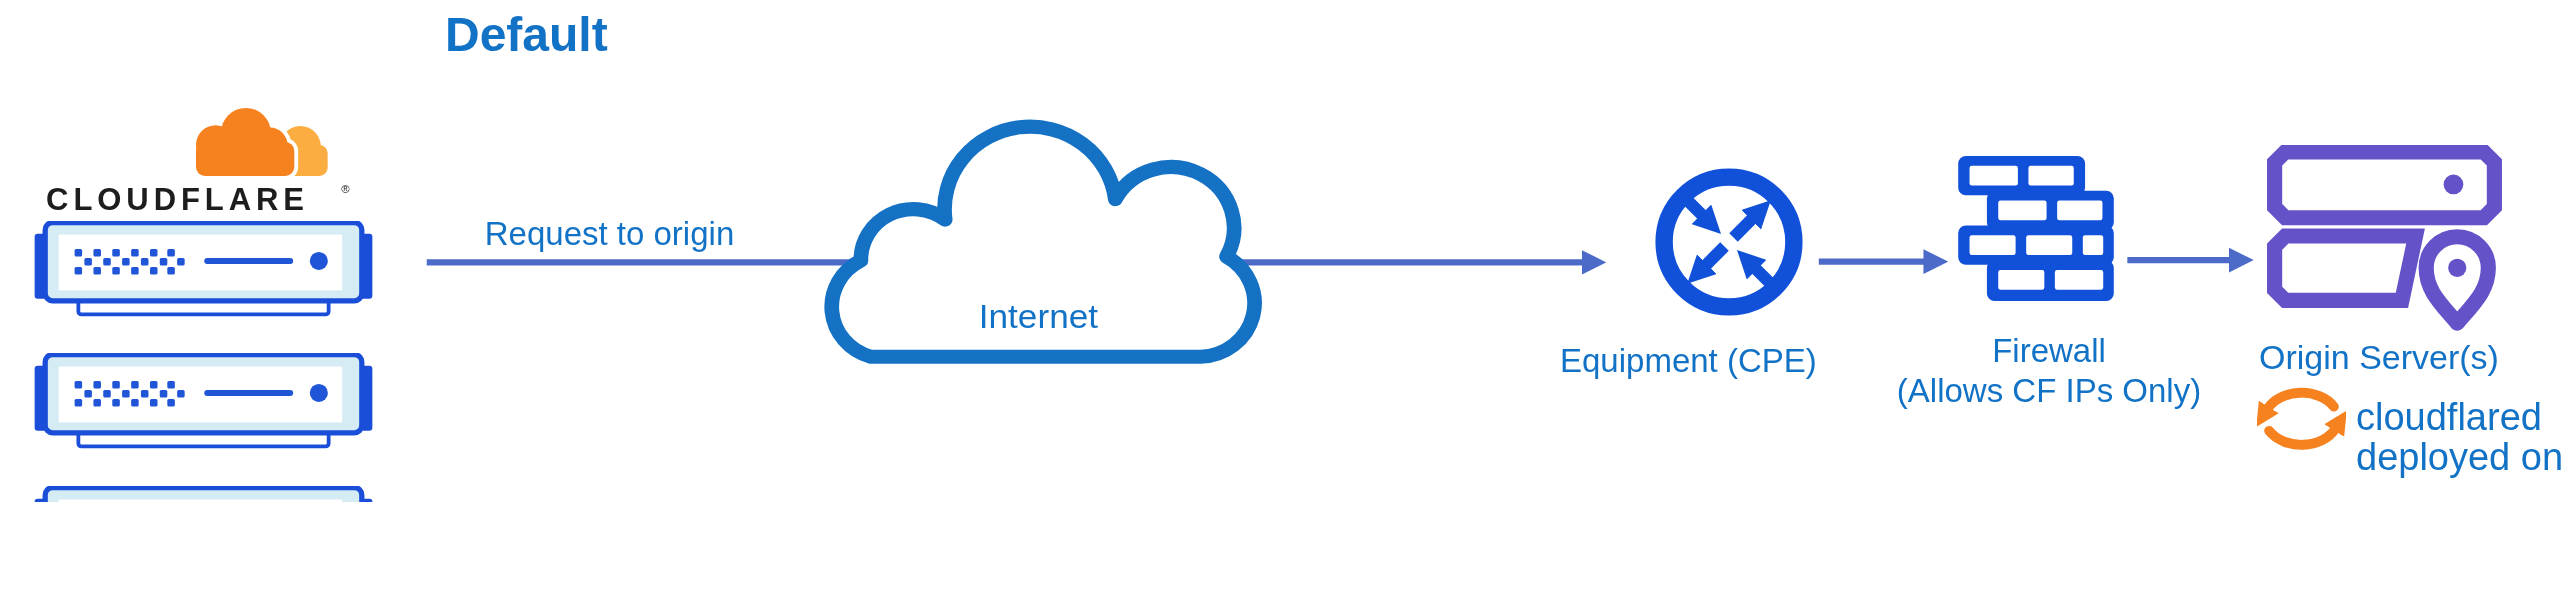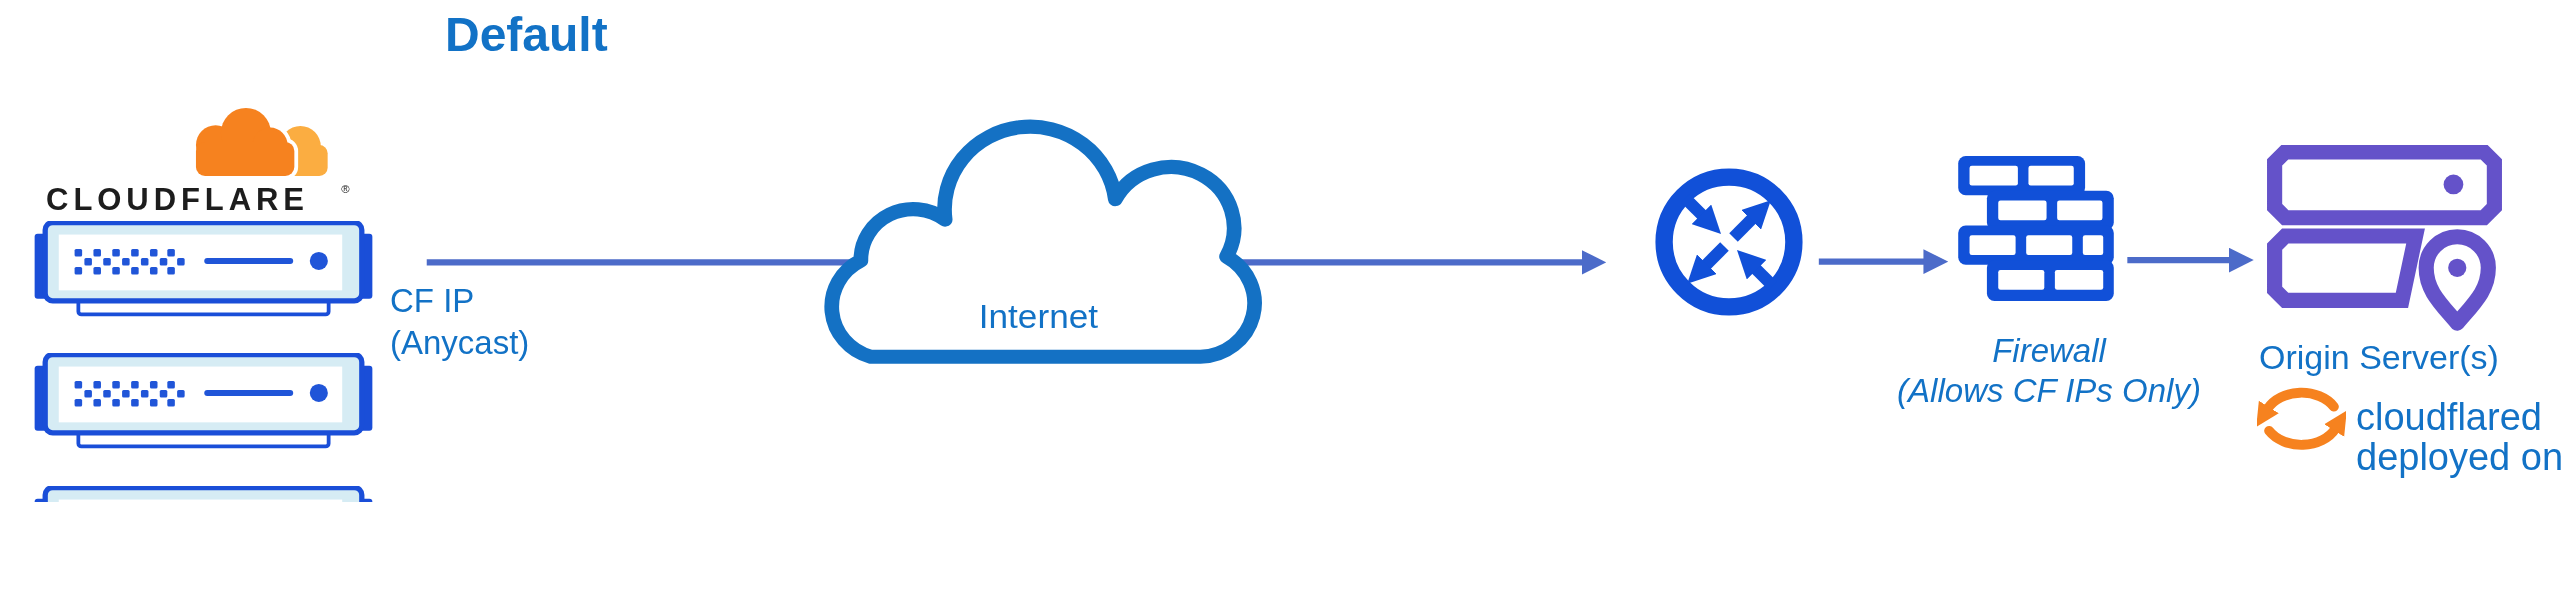--- a/index.html
+++ b/index.html
@@ -6,21 +6,21 @@
   #canvas{
     position:relative;width:2576px;height:502px;background:var(--background,#fff);
     font-family:"Liberation Sans","DejaVu Sans",sans-serif;overflow:hidden;
   }
   .abs{position:absolute;}
   .label{color:var(--label_blue);font-size:33px;line-height:42px;font-weight:500;}
   #title{left:445px;top:6px;font-size:48px;line-height:58px;font-weight:600;color:var(--label_blue);}
   #request-label{left:428px;top:213px;width:363px;text-align:center;}
   #cfip-label{left:390px;top:280px;}
   #cpe-label{left:1560px;top:340px;}
-  #firewall-label{left:1873px;top:331px;width:352px;text-align:center;line-height:40px;font-style:italic;}
+  #firewall-label{left:1873px;top:331px;width:352px;text-align:center;line-height:40px;}
   #origin-label{left:2259px;top:336px;width:257px;font-size:34px;}
   #cloudflared-note{left:2356px;top:397px;font-size:38px;line-height:40px;}
   .z1{z-index:1}.z2{z-index:2}.z3{z-index:3}
   svg{display:block;}
 </style>
 </head>
 <body>
 
 <div id="canvas">
 
@@ -101,40 +101,38 @@
   <svg class="abs z3" style="left:34px;top:221px" width="339" height="98" viewBox="0 0 448 130">
       <use href="#edge-server-glyph"></use>
     </svg>
   <svg class="abs z3" style="left:34px;top:353px" width="339" height="98" viewBox="0 0 448 130">
       <use href="#edge-server-glyph"></use>
     </svg>
   <svg class="abs z3" style="left:34px;top:486px" width="339" height="98" viewBox="0 0 448 130">
       <use href="#edge-server-glyph"></use>
     </svg>
 
-  <div id="cfip-label" class="abs z3 label">
-    <div>CF IP</div>
-    <div>(Anycast)</div>
-  </div>
+  <div id="request-label" class="abs z3 label">Request to origin</div>
 
   <svg class="abs z2" style="left:793px;top:95px" width="499" height="272" viewBox="0 0 610 345" preserveAspectRatio="none">
     <path d="M95 332 A66 66 0 0 1 83 210 A64 64 0 0 1 186 158 A102 102 0 1 1 394 132 A77 77 0 0 1 530 205 A68 68 0 0 1 498 332 Z" fill="#fff" stroke="var(--cloud_blue)" stroke-width="18" stroke-linejoin="round"></path>
     <text x="300" y="296" font-size="43" text-anchor="middle" fill="var(--label_blue)">Internet</text>
   </svg>
 
   <svg class="abs z3" style="left:1646px;top:159px" width="166" height="166" viewBox="0 0 220 220">
     <circle cx="110" cy="110" r="86" fill="#fff" stroke="var(--icon_blue)" stroke-width="23"></circle>
     <g stroke="var(--icon_blue)" stroke-width="16" fill="none">
       <path d="M52 52 L76 76" marker-end="url(#ah-cpe)"></path>
       <path d="M168 168 L144 144" marker-end="url(#ah-cpe)"></path>
       <path d="M116 104 L142 78" marker-end="url(#ah-cpe)"></path>
       <path d="M104 116 L78 142" marker-end="url(#ah-cpe)"></path>
     </g>
   </svg>
   <div id="cpe-label" class="abs z3 label">
+    <div>Equipment (CPE)</div>
   </div>
 
   <svg class="abs z3" style="left:1958px;top:156px" width="156" height="145" viewBox="0 0 206 192">
     <g fill="var(--icon_blue)">
       <rect x="0" y="0" width="168" height="52" rx="10"></rect>
       <rect x="38" y="46" width="168" height="52" rx="10"></rect>
       <rect x="0" y="92" width="206" height="52" rx="10"></rect>
       <rect x="38" y="138" width="168" height="54" rx="10"></rect>
     </g>
     <g fill="#fff">

